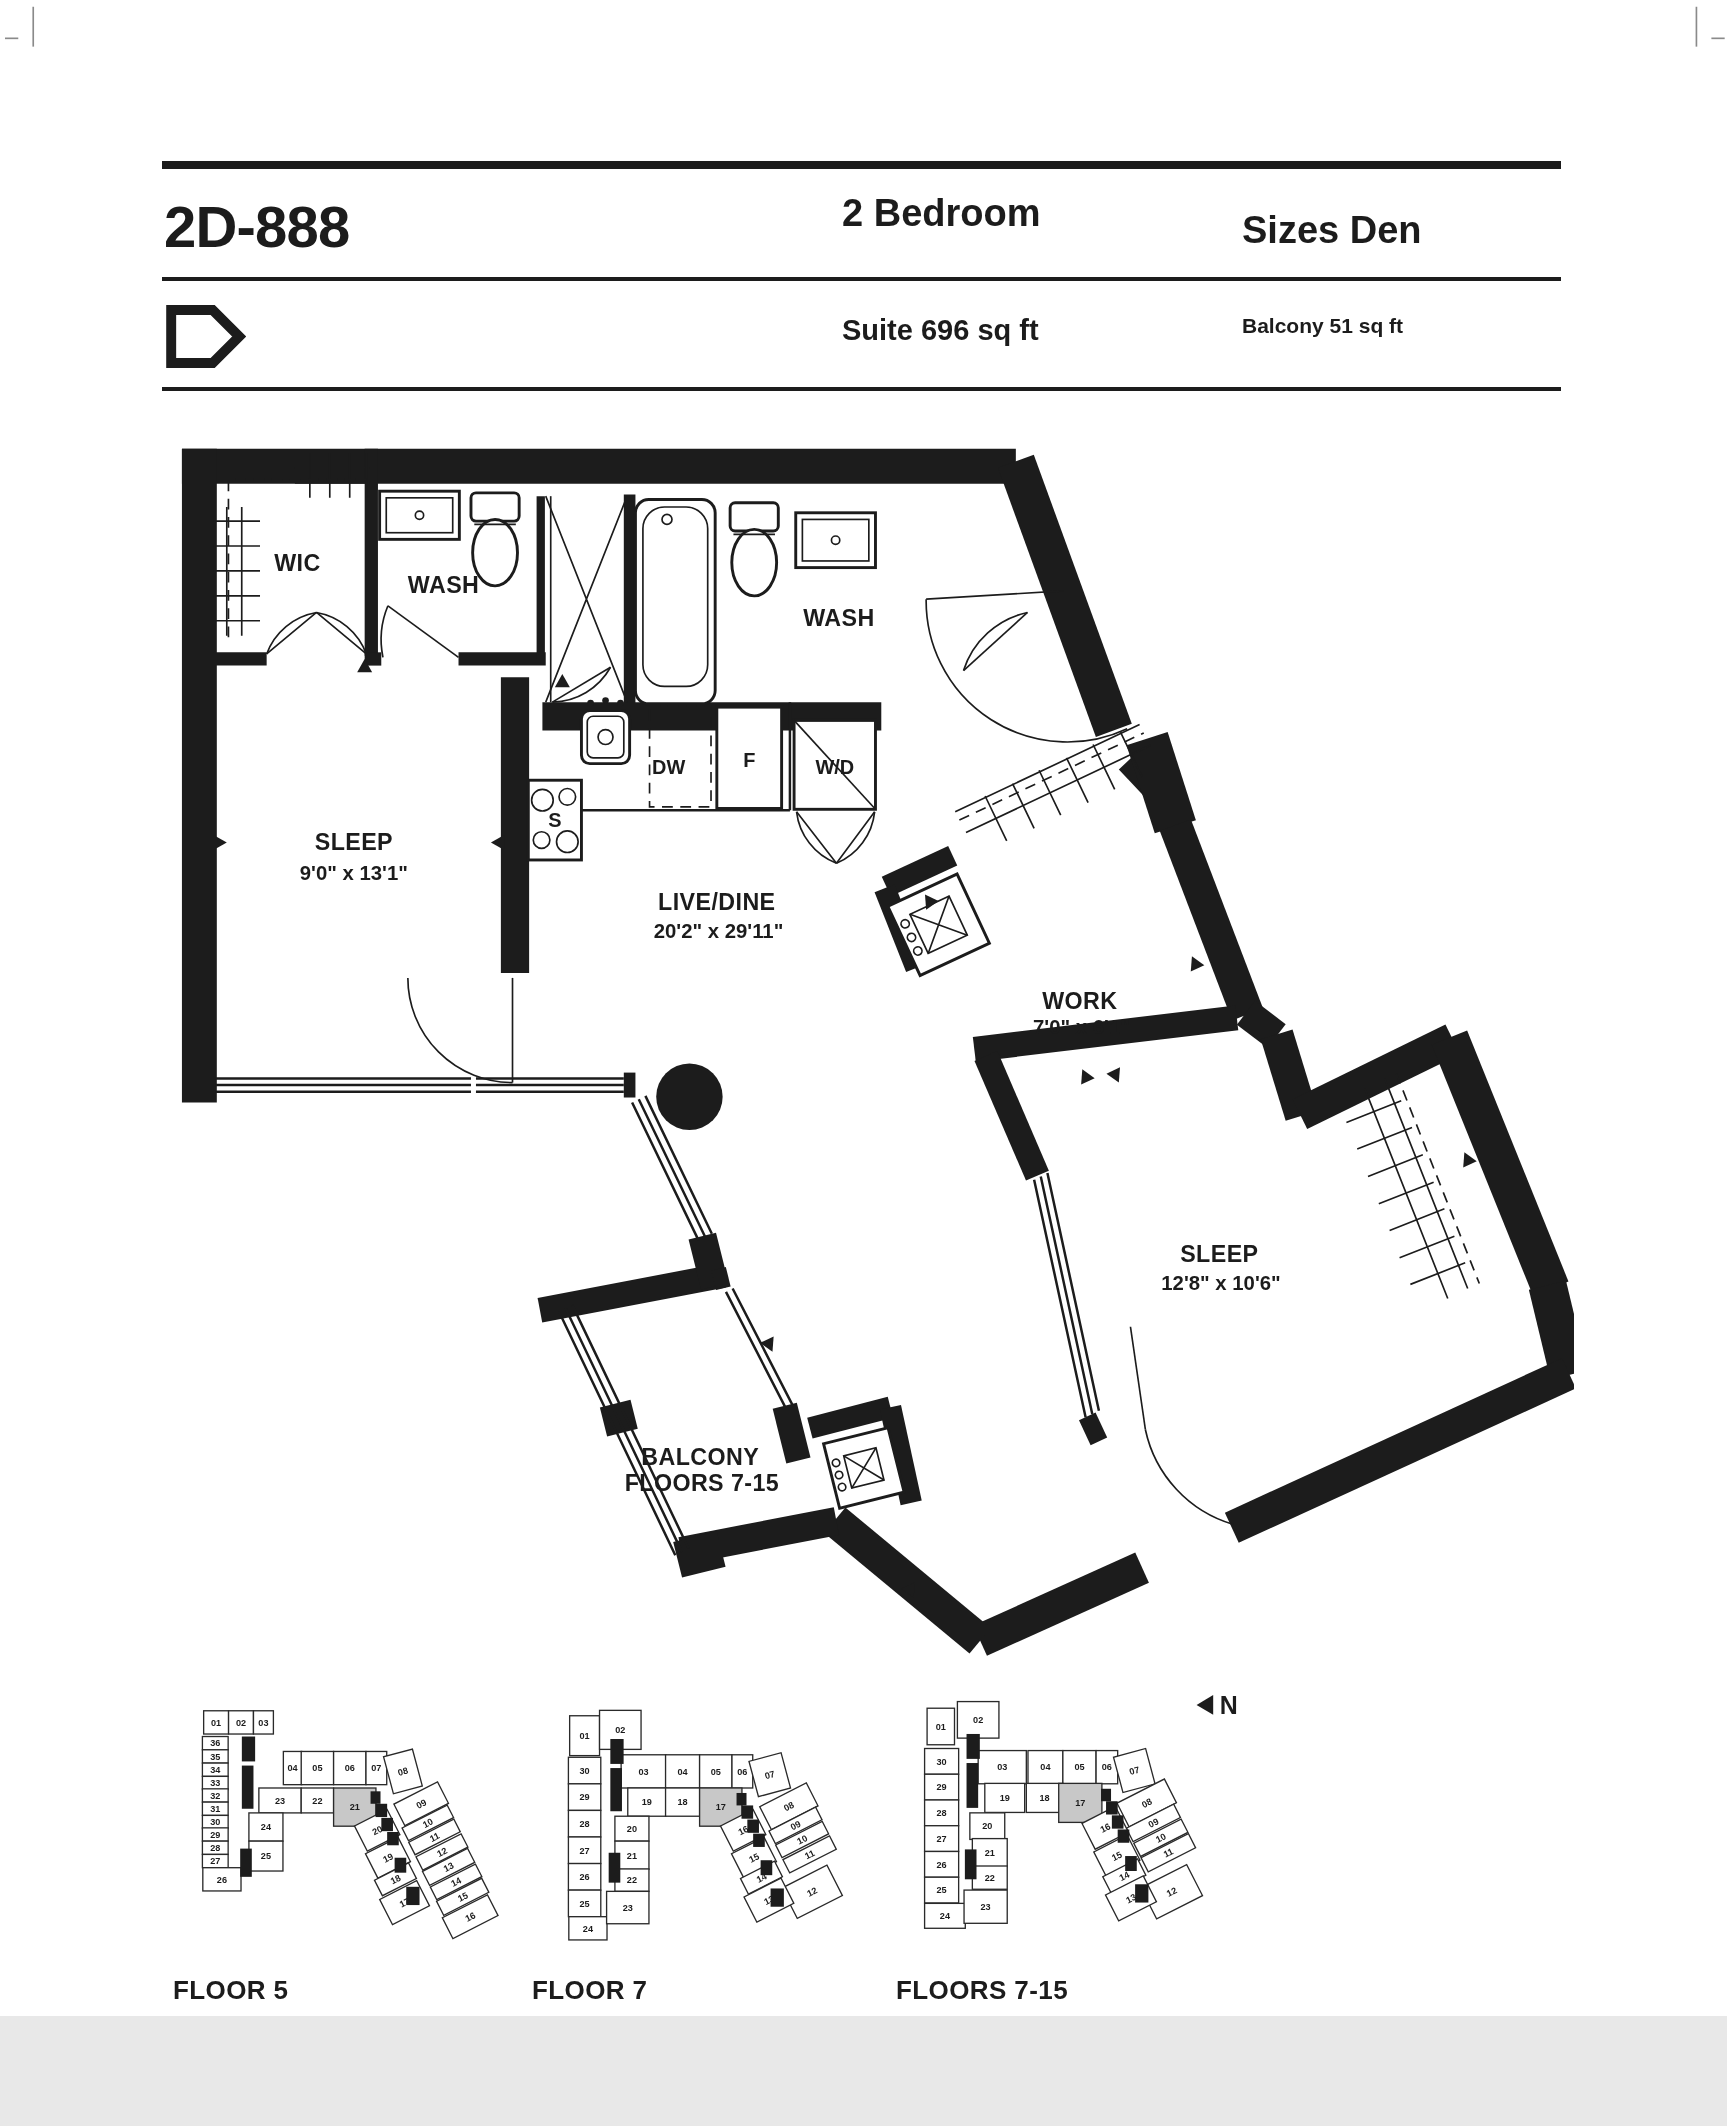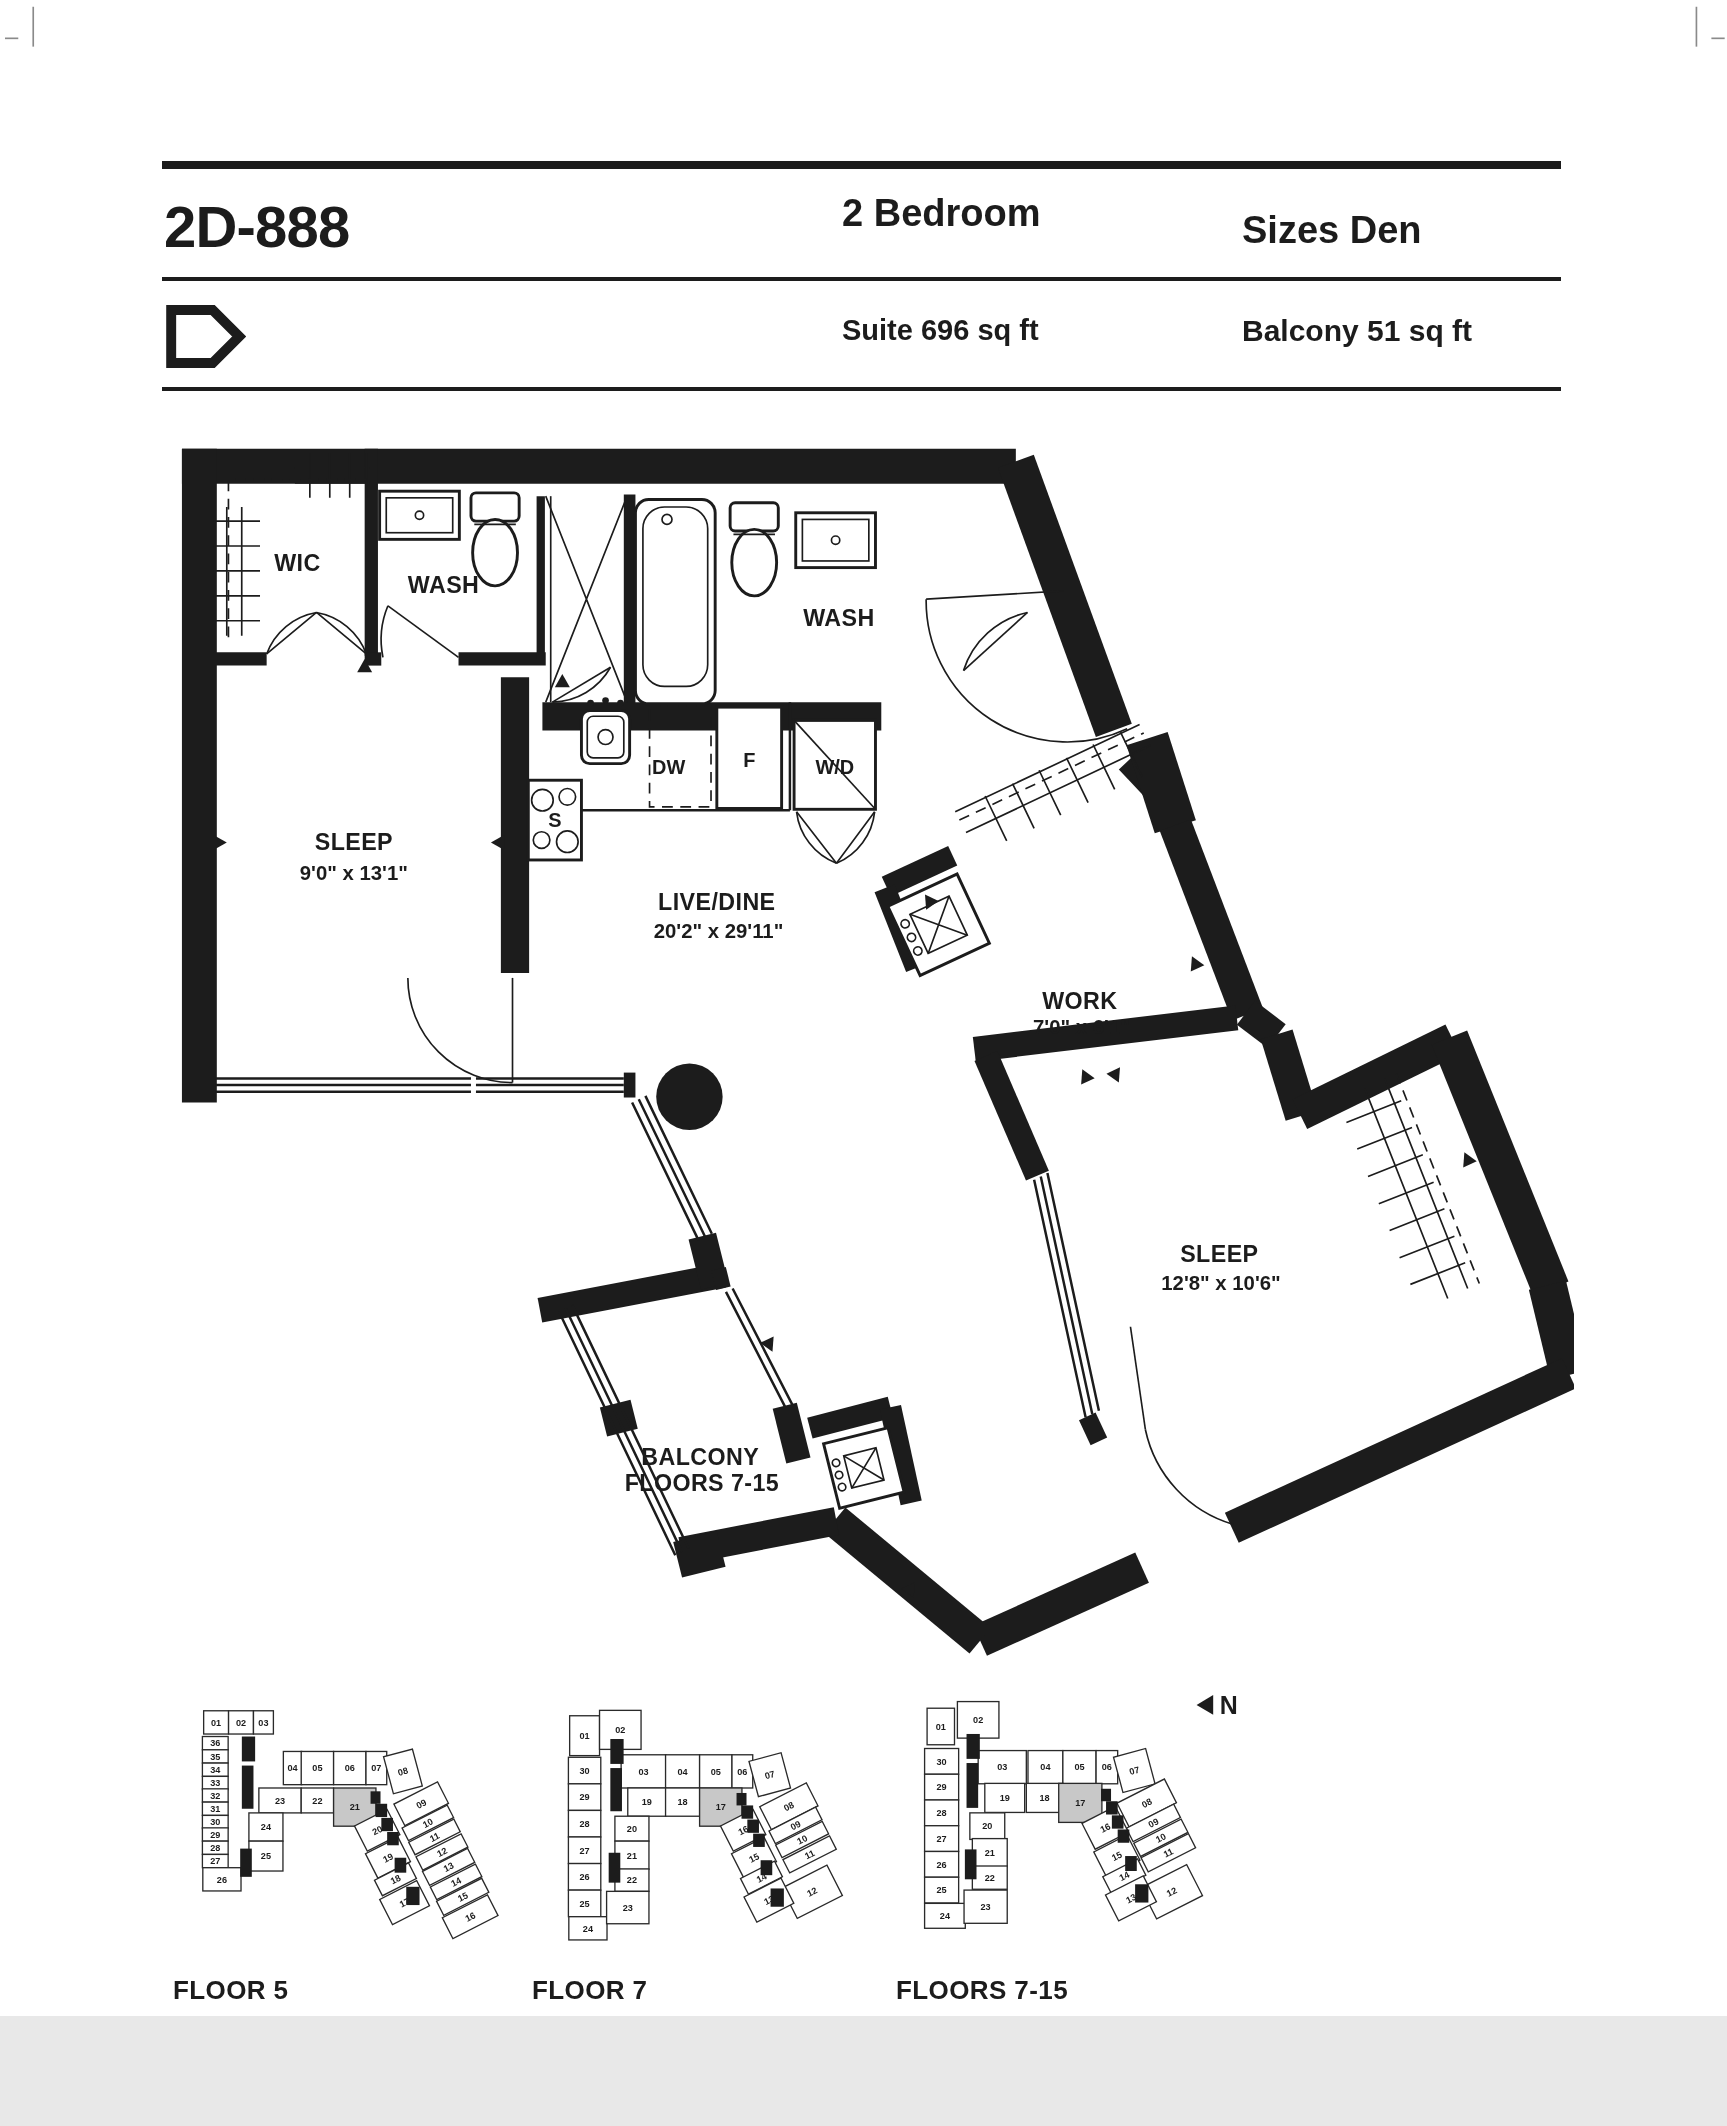--- a/index.html
+++ b/index.html
@@ -3,21 +3,21 @@
 <meta charset="utf-8">
 <style>
   html,body{margin:0;padding:0;background:#e8e8e8;}
   #page{position:relative;width:1728px;height:2016px;background:#ffffff;overflow:hidden;
         font-family:"Liberation Sans",sans-serif;color:#1c1c1c;}
   .rule{position:absolute;left:162px;width:1399px;background:#1c1c1c;}
   .t-unit{position:absolute;left:164px;top:193px;font-size:58px;font-weight:700;letter-spacing:-0.8px;}
   .t-bed{position:absolute;left:842px;top:192px;font-size:38px;font-weight:700;}
   .t-den{position:absolute;left:1242px;top:209px;font-size:38px;font-weight:700;}
   .t-suite{position:absolute;left:842px;top:314px;font-size:29px;font-weight:700;}
-  .t-balc{position:absolute;left:1242px;top:314px;font-size:30px;font-weight:700;}
+  .t-balc{position:absolute;left:1242px;top:314px;font-size:21px;font-weight:700;}
   .floorlbl{position:absolute;top:1975px;font-size:26px;font-weight:700;letter-spacing:0.4px;}
   #fl5{left:173px;} #fl6{left:532px;} #fl715{left:896px;}
   .disclaimer{position:absolute;left:165px;top:2014px;width:1296px;font-size:19.5px;font-weight:400;color:#333;}
   svg text{font-family:"Liberation Sans",sans-serif;}
   .lbl{font-size:28px;font-weight:700;fill:#1c1c1c;text-anchor:middle;letter-spacing:0.5px;}
   .dims{font-size:24.5px;font-weight:700;fill:#1c1c1c;text-anchor:middle;}
   .appl{font-size:24px;font-weight:700;fill:#1c1c1c;text-anchor:middle;}
   .w{stroke:#1c1c1c;fill:none;}
   .thin{stroke:#1c1c1c;stroke-width:3;fill:none;}
   .thin2{stroke:#1c1c1c;stroke-width:2;fill:none;}

